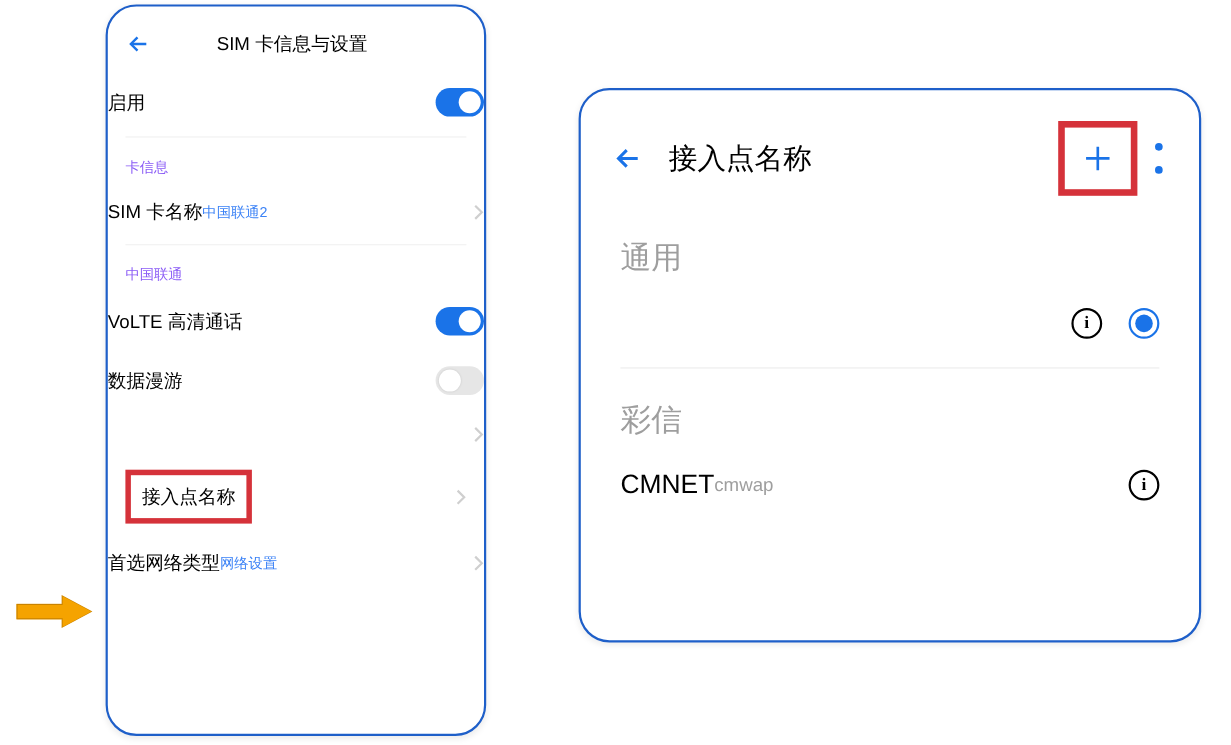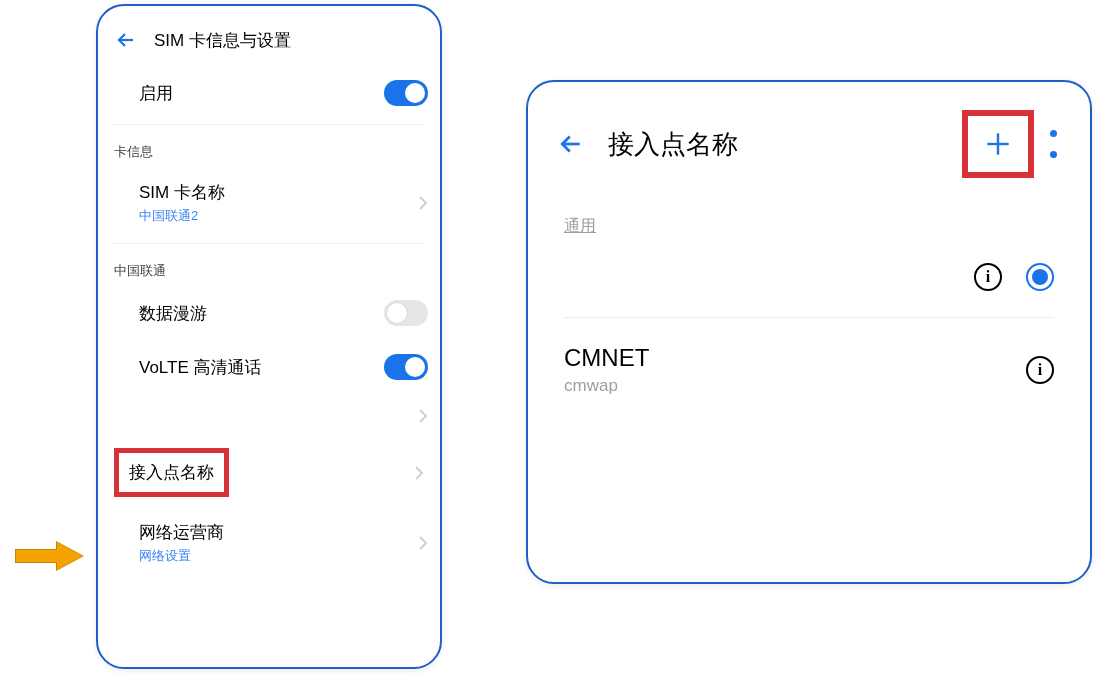--- a/index.html
+++ b/index.html
@@ -26,22 +26,22 @@
     }
     .phone-right {
       left: 526px;
       top: 80px;
       width: 566px;
       height: 504px;
       padding: 20px 0;
     }
     .header {
       display: flex;
-      align-items: center;
       padding: 6px 16px 14px 16px;
+      gap: 43px;
     }
     .header-right {
       display: flex;
       align-items: center;
       padding: 8px 28px 18px 28px;
       position: relative;
     }
     .back-arrow {
       width: 24px;
       height: 24px;
@@ -100,46 +100,45 @@
     .more-dots span {
       width: 7px;
       height: 7px;
       background: #1a73e8;
       border-radius: 50%;
     }
 
     .row {
       display: flex;
       align-items: center;
-      padding: 14px 12px;
-      cursor: pointer;
-      margin-left: 29px;
+      padding: 14px 0;
+      cursor: pointer;
     }
     .row-label {
       font-size: 17px;
       color: #000;
     }
     .row-sub {
       font-size: 13px;
       color: #3b82f6;
       margin-top: 3px;
     }
-    .row-stack { display: flex; flex-direction: column; }
+    .row-stack { display: flex; flex-direction: row; }
     .row-switch {
       margin-left: auto;
     }
     .chevron {
       margin-left: auto;
       width: 10px;
       height: 16px;
       color: #cfcfcf;
     }
     .section-title {
       font-size: 13px;
-      color: #404040;
+      color: #8b5cf6;
       padding: 14px 16px 6px 16px;
     }
     .divider {
       height: 1px;
       background: #f0f0f0;
       margin: 4px 16px;
     }
     .switch {
       width: 44px;
       height: 26px;
@@ -204,24 +203,23 @@
       left: -27px; top: -15px;
       width: 0; height: 0;
       border-top: 15px solid transparent;
       border-bottom: 15px solid transparent;
       border-left: 28px solid #c98300;
       z-index: -1;
     }
 
     
     .r-section-title {
-      font-size: 16px;
+      font-size: 28px;
       color: #9e9e9e;
       padding: 20px 36px 8px 36px;
-      text-decoration: underline;
     }
     .r-row {
       display: flex;
       align-items: center;
       padding: 18px 36px;
       cursor: pointer;
     }
     .r-label {
       font-size: 24px;
       color: #000;
@@ -327,27 +325,27 @@
         </svg>
     </span>
   </div>
 
 
   <div class="divider"></div>
 
   <div class="section-title">中国联通</div>
 
   <div class="row">
+    <span class="row-label">VoLTE 高清通话</span>
+    <span class="row-switch switch on"></span>
+  </div>
+
+  <div class="row">
     <span class="row-label">数据漫游</span>
     <span class="row-switch switch off"></span>
-  </div>
-
-  <div class="row">
-    <span class="row-label">VoLTE 高清通话</span>
-    <span class="row-switch switch on"></span>
   </div>
 
   <div class="row">
     <span class="chevron">
       <svg viewBox="0 0 10 16" fill="none" stroke="currentColor" stroke-width="2">
           <path d="M2 2l6 6-6 6"></path>
         </svg>
     </span>
   </div>
 
@@ -357,21 +355,21 @@
     </span>
     <span class="chevron">
       <svg viewBox="0 0 10 16" fill="none" stroke="currentColor" stroke-width="2">
           <path d="M2 2l6 6-6 6"></path>
         </svg>
     </span>
   </div>
 
   <div class="row">
     <div class="row-stack">
-      <span class="row-label">网络运营商</span>
+      <span class="row-label">首选网络类型</span>
       <span class="row-sub">网络设置</span>
     </div>
     <span class="chevron">
       <svg viewBox="0 0 10 16" fill="none" stroke="currentColor" stroke-width="2">
           <path d="M2 2l6 6-6 6"></path>
         </svg>
     </span>
   </div>
 </div>
 
@@ -404,20 +402,21 @@
 
   <div class="r-row">
     <div class="r-actions">
       <span class="info-icon">i</span>
       <span class="radio selected"></span>
     </div>
   </div>
 
   <div class="r-divider"></div>
 
+  <div class="r-section-title">彩信</div>
 
   <div class="r-row">
     <div class="row-stack">
       <span class="r-label">CMNET</span>
       <span class="r-sub">cmwap</span>
     </div>
     <div class="r-actions">
       <span class="info-icon">i</span>
     </div>
   </div>

